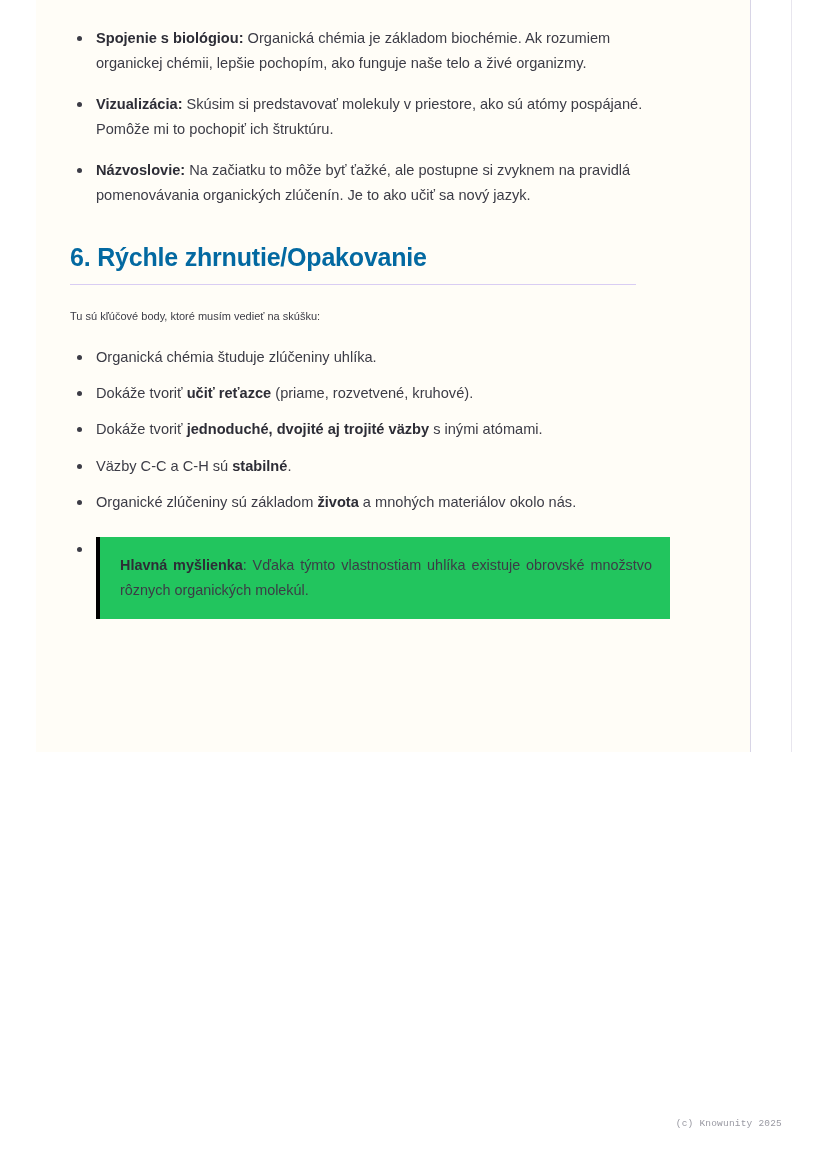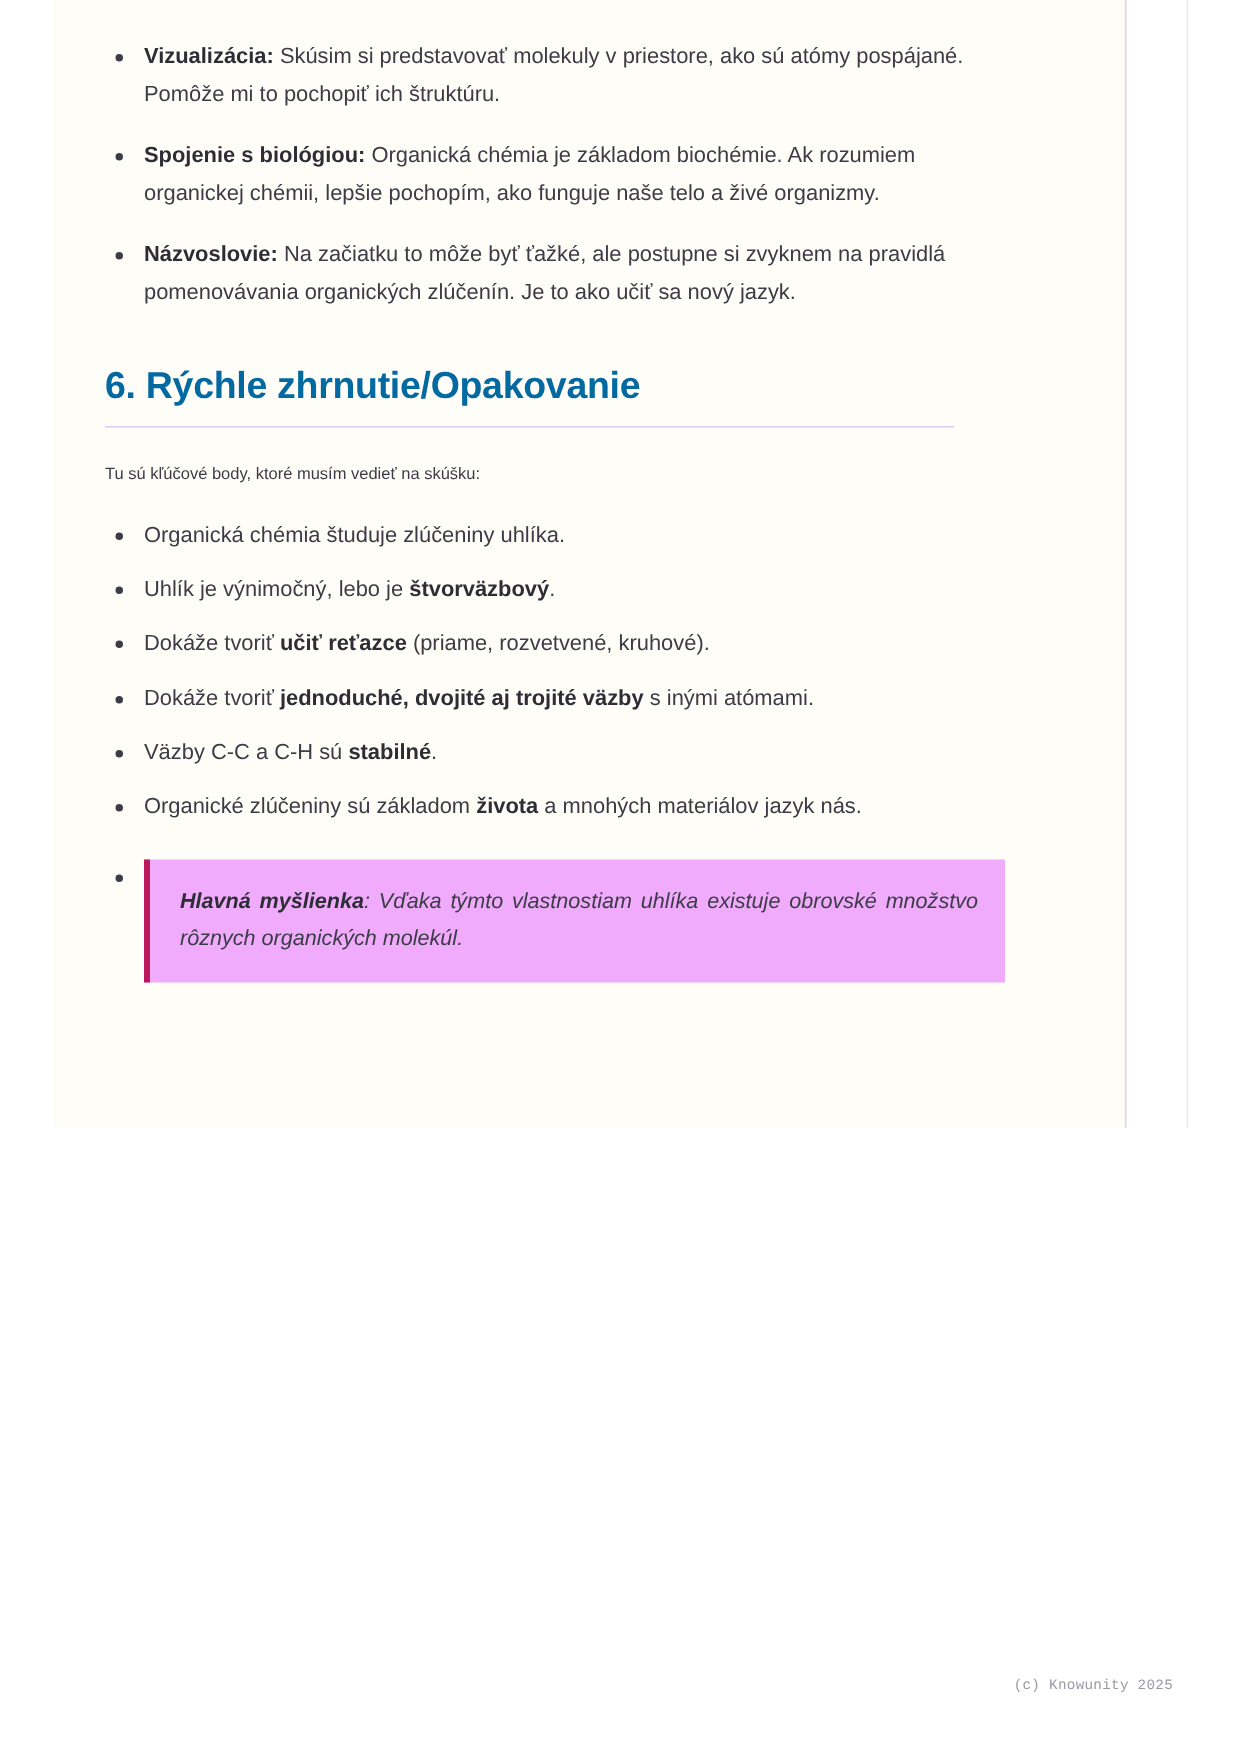--- a/index.html
+++ b/index.html
@@ -95,28 +95,27 @@
     color: #3c3c46;
     margin: 22px 0 20px 0;
     line-height: 1.7;
   }
 
   .callout-li {
     margin-top: 22px !important;
     margin-bottom: 0 !important;
   }
   .callout {
-    background: #f0abfc;
-    border-left: 4px solid #be185d;
+    background: #22c55e;
+    border-left: 4px solid #000000;
     padding: 16px 18px 16px 20px;
     font-size: 14.4px;
     line-height: 1.75;
     color: #3c3c46;
     text-align: justify;
-    font-style: italic;
   }
 
   .footer {
     position: absolute;
     right: 46px;
     bottom: 42px;
     font-size: 9.5px;
     color: #9a9aa3;
     letter-spacing: 0.2px;
     font-family: Liberation Mono, monospace;
@@ -126,53 +125,50 @@
 <body>
 
 <div class="page">
 
   <div class="right-rail"></div>
 
   <div class="content">
 
     <ul class="bullets">
       <li>
-        <span class="b">Vizualizácia:</span><span> Skúsim si predstavovať molekuly v priestore, ako sú atómy pospájané. Pomôže mi to pochopiť ich štruktúru.</span>
+        <span class="b">Spojenie s biológiou:</span><span> Organická chémia je základom biochémie. Ak rozumiem organickej chémii, lepšie pochopím, ako funguje naše telo a živé organizmy.</span>
       </li>
       <li>
-        <span class="b">Spojenie s biológiou:</span><span> Organická chémia je základom biochémie. Ak rozumiem organickej chémii, lepšie pochopím, ako funguje naše telo a živé organizmy.</span>
+        <span class="b">Vizualizácia:</span><span> Skúsim si predstavovať molekuly v priestore, ako sú atómy pospájané. Pomôže mi to pochopiť ich štruktúru.</span>
       </li>
       <li>
         <span class="b">Názvoslovie:</span><span> Na začiatku to môže byť ťažké, ale postupne si zvyknem na pravidlá pomenovávania organických zlúčenín. Je to ako učiť sa nový jazyk.</span>
       </li>
     </ul>
 
     <h2 class="section-title">6. Rýchle zhrnutie/Opakovanie</h2>
     <div class="title-rule"></div>
 
     <p class="lead">Tu sú kľúčové body, ktoré musím vedieť na skúšku:</p>
 
     <ul class="bullets tight">
       <li>
         <span>Organická chémia študuje zlúčeniny uhlíka.</span><span class="b"></span><span></span>
       </li>
       <li>
-        <span>Uhlík je výnimočný, lebo je </span><span class="b">štvorväzbový</span><span>.</span>
-      </li>
-      <li>
         <span>Dokáže tvoriť </span><span class="b">učiť reťazce</span><span> (priame, rozvetvené, kruhové).</span>
       </li>
       <li>
         <span>Dokáže tvoriť </span><span class="b">jednoduché, dvojité aj trojité väzby</span><span> s inými atómami.</span>
       </li>
       <li>
         <span>Väzby C-C a C-H sú </span><span class="b">stabilné</span><span>.</span>
       </li>
       <li>
-        <span>Organické zlúčeniny sú základom </span><span class="b">života</span><span> a mnohých materiálov jazyk nás.</span>
+        <span>Organické zlúčeniny sú základom </span><span class="b">života</span><span> a mnohých materiálov okolo nás.</span>
       </li>
       <li class="callout-li">
         <div class="callout">
           <span class="b">Hlavná myšlienka</span><span>: Vďaka týmto vlastnostiam uhlíka existuje obrovské množstvo rôznych organických molekúl.</span>
         </div>
       </li>
     </ul>
 
   </div>
 </div>

